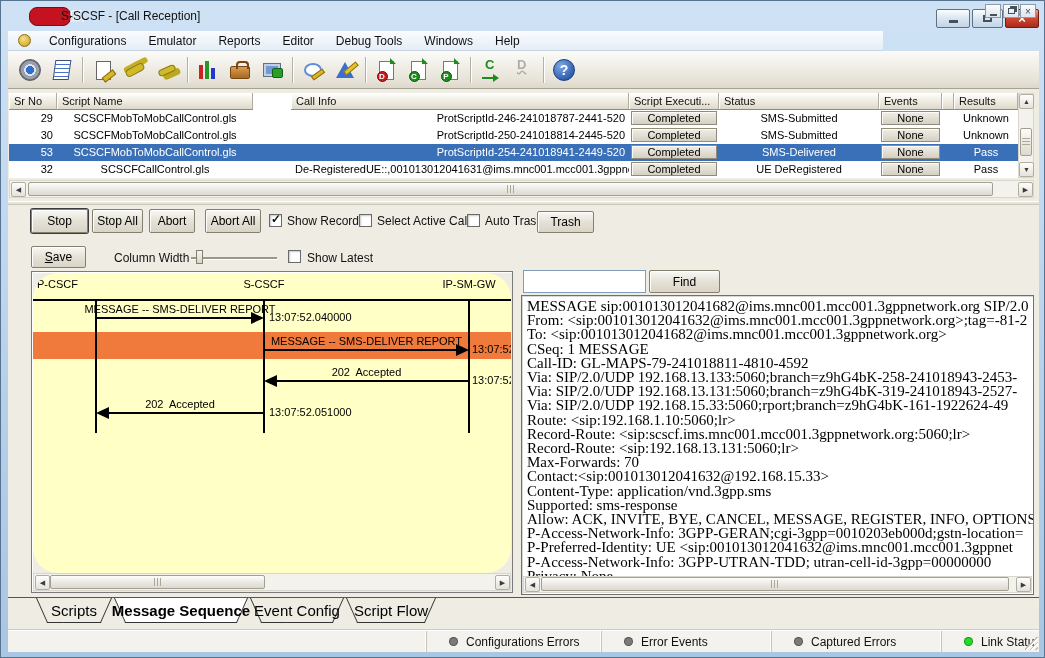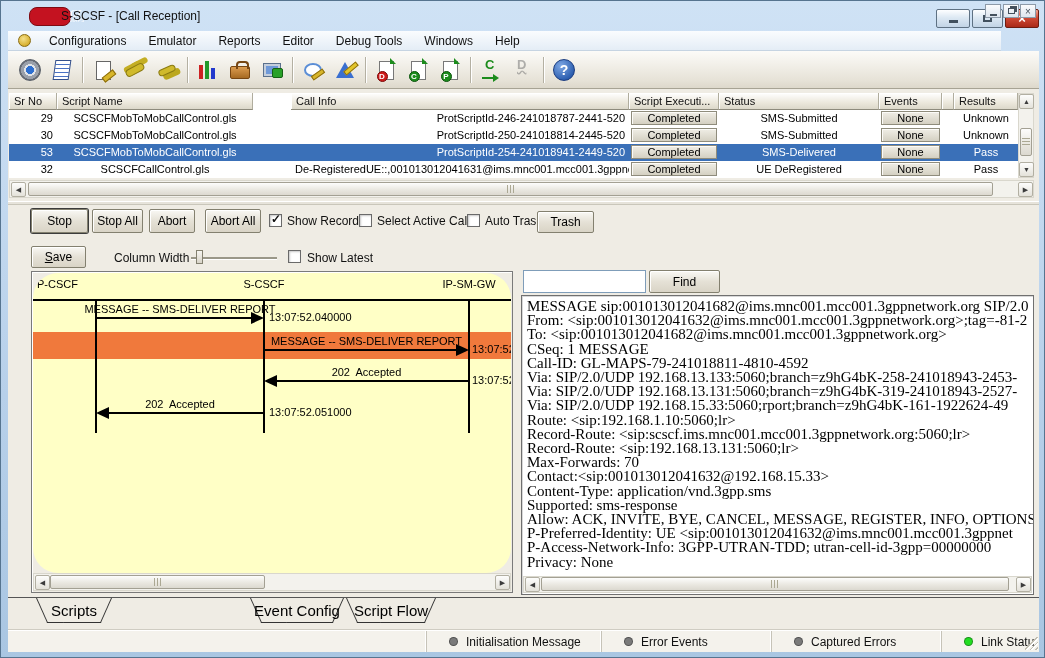--- a/index.html
+++ b/index.html
@@ -13,21 +13,21 @@
   .logo .l1 { display:block; font-size:10px; font-weight:bold; font-style:italic; font-family:"Liberation Serif",serif; margin-top:1px; }
   .logo .l2 { display:block; font-size:4.5px; letter-spacing:.5px; }
   .title-text { position:absolute; left:60px; top:0; height:30px; display:flex; align-items:center; font-size:12px; color:#111; }
   .winbtn { position:absolute; top:8px; height:19px; border:1px solid #5e7183; border-radius:2px;
     background:linear-gradient(180deg,#fdfeff,#dce8f3 45%,#c2d4e6); display:flex; align-items:center; justify-content:center; color:#33414f; font-size:11px; }
   .winbtn .bar { width:9px; height:3px; background:#41505e; margin-top:6px; }
   .winbtn .box { width:9px; height:7px; border:2px solid #41505e; }
   .winbtn.close { background:linear-gradient(180deg,#f2a violet,#d04a36 45%,#aa2a18); background:linear-gradient(180deg,#f0a392,#d04a36 45%,#aa2a18); border-color:#6d1c10; color:#fff; font-weight:bold; font-size:13px; }
 
   
-  .menubar { position:absolute; left:7px; top:30px; width:993px; height:20px;
+  .menubar { position:absolute; left:7px; top:30px; width:875px; height:20px;
     background:linear-gradient(180deg,#fafcfe,#e4edf6); border-bottom:1px solid #c6d4e2; }
   .menu-icon { position:absolute; left:10px; top:3px; width:13px; height:13px; border-radius:50%;
     background:radial-gradient(circle at 40% 35%, #f4e08a, #d8b030 70%, #9a7a14); border:1px solid #8a6c10; }
   #menu-items { position:absolute; left:30px; top:0; height:20px; display:flex; align-items:center; }
   .menu-item { font-size:12px; color:#111; padding:2px 11px; }
   .mdi { position:absolute; top:3px; width:16px; height:14px; border:1px solid #8d9aa8; background:linear-gradient(#fbfcfd,#dde5ee); display:flex; align-items:center; justify-content:center; color:#44505c; font-size:10px; }
   .mdi .bar { width:7px; height:2px; background:#44505c; margin-top:7px; }
   .mdi .box2 { width:7px; height:6px; border:1px solid #44505c; box-shadow:2px -2px 0 -0px #44505c; }
 
   
@@ -426,54 +426,60 @@
         <div class="sip-line" data-name="sip-message-line">Via: SIP/2.0/UDP 192.168.13.131:5060;branch=z9hG4bK-319-241018943-2527-</div>
         <div class="sip-line" data-name="sip-message-line">Via: SIP/2.0/UDP 192.168.15.33:5060;rport;branch=z9hG4bK-161-1922624-49</div>
         <div class="sip-line" data-name="sip-message-line">Route: &lt;sip:192.168.1.10:5060;lr&gt;</div>
         <div class="sip-line" data-name="sip-message-line">Record-Route: &lt;sip:scscf.ims.mnc001.mcc001.3gppnetwork.org:5060;lr&gt;</div>
         <div class="sip-line" data-name="sip-message-line">Record-Route: &lt;sip:192.168.13.131:5060;lr&gt;</div>
         <div class="sip-line" data-name="sip-message-line">Max-Forwards: 70</div>
         <div class="sip-line" data-name="sip-message-line">Contact:&lt;sip:001013012041632@192.168.15.33&gt;</div>
         <div class="sip-line" data-name="sip-message-line">Content-Type: application/vnd.3gpp.sms</div>
         <div class="sip-line" data-name="sip-message-line">Supported: sms-response</div>
         <div class="sip-line" data-name="sip-message-line">Allow: ACK, INVITE, BYE, CANCEL, MESSAGE, REGISTER, INFO, OPTIONS</div>
+        <div class="sip-line" data-name="sip-message-line">P-Access-Network-Info: 3GPP-GERAN;cgi-3gpp=0010203eb000d;gstn-location=</div>
         <div class="sip-line" data-name="sip-message-line">P-Preferred-Identity: UE &lt;sip:001013012041632@ims.mnc001.mcc001.3gppnet</div>
         <div class="sip-line" data-name="sip-message-line">P-Access-Network-Info: 3GPP-UTRAN-TDD; utran-cell-id-3gpp=00000000</div>
         <div class="sip-line" data-name="sip-message-line">Privacy: None</div>
       </div>
   </div>
   <div class="sb-track" style="left:522px;top:575px;width:509px;height:17px;" data-name="message-horizontal-scrollbar">
     <div class="sb-arrow" style="left:1px;top:0px;" data-name="message-scroll-left-icon">◀</div>
     <div class="sb-thumb h" style="left:17px;top:0px;width:468px;height:14px;" data-name="message-hscroll-thumb"></div>
     <div class="sb-arrow" style="left:492px;top:0px;" data-name="message-scroll-right-icon">▶</div>
   </div>
 
   <div id="tabs" data-name="bottom-tab-bar">
       <div class="tab" data-name="tab-scripts" style="left: 28px; width: 76px;">
         <span class="tabL" data-name="tab-edge-left"></span>
         <span class="tabR" data-name="tab-edge-right"></span>
         <span class="tab-label" data-name="tab-label">Scripts</span>
       </div>
+      <div class="tab active" data-name="tab-message-sequence" style="left: 106px; width: 134px;">
+        <span class="tabL" data-name="tab-edge-left"></span>
+        <span class="tabR" data-name="tab-edge-right"></span>
+        <span class="tab-label" data-name="tab-label">Message Sequence</span>
+      </div>
       <div class="tab" data-name="tab-event-config" style="left: 242px; width: 94px;">
         <span class="tabL" data-name="tab-edge-left"></span>
         <span class="tabR" data-name="tab-edge-right"></span>
         <span class="tab-label" data-name="tab-label">Event Config</span>
       </div>
       <div class="tab" data-name="tab-script-flow" style="left: 338px; width: 90px;">
         <span class="tabL" data-name="tab-edge-left"></span>
         <span class="tabR" data-name="tab-edge-right"></span>
         <span class="tab-label" data-name="tab-label">Script Flow</span>
       </div>
     </div>
 
   <div id="statusbar" data-name="status-bar">
     <div id="status-panels" data-name="status-panels">
         <div class="status-panel" data-name="status-panel-initialisation-errors" style="left: 418px; width: 175px;">
           <span class="status-dot" data-name="status-dot-icon" style="background: rgb(122, 122, 122);"></span>
-          <span class="status-label" data-name="status-panel-label">Initialisation Message</span>
+          <span class="status-label" data-name="status-panel-label">Configurations Errors</span>
         </div>
         <div class="status-panel" data-name="status-panel-error-events" style="left: 593px; width: 170px;">
           <span class="status-dot" data-name="status-dot-icon" style="background: rgb(122, 122, 122);"></span>
           <span class="status-label" data-name="status-panel-label">Error Events</span>
         </div>
         <div class="status-panel" data-name="status-panel-captured-errors" style="left: 763px; width: 170px;">
           <span class="status-dot" data-name="status-dot-icon" style="background: rgb(122, 122, 122);"></span>
           <span class="status-label" data-name="status-panel-label">Captured Errors</span>
         </div>
         <div class="status-panel" data-name="status-panel-link-statu" style="left: 933px; width: 98px;">

